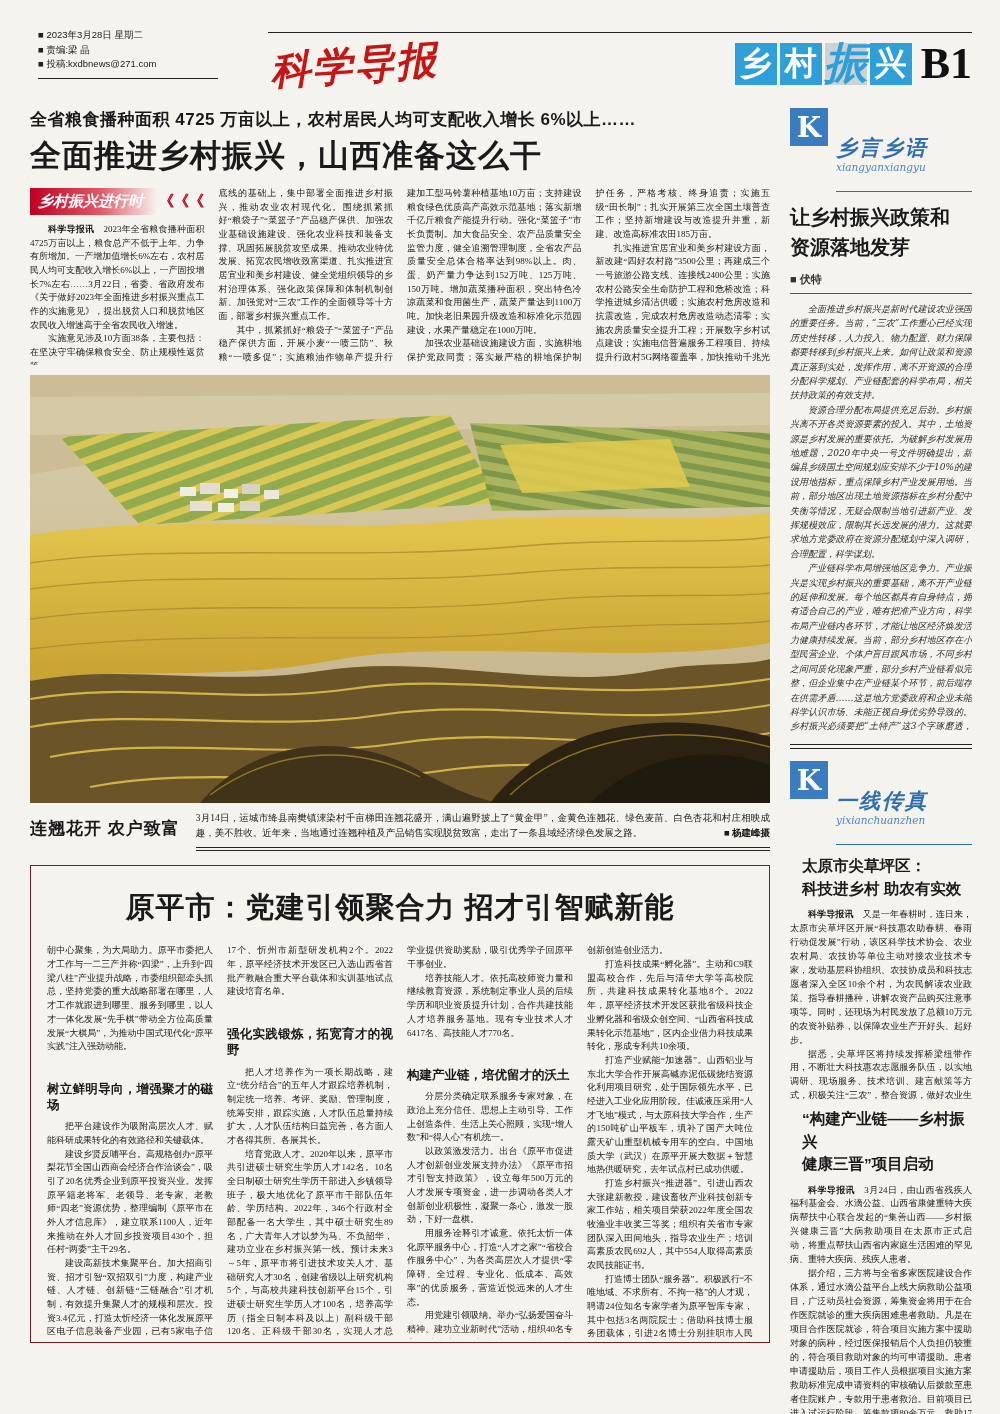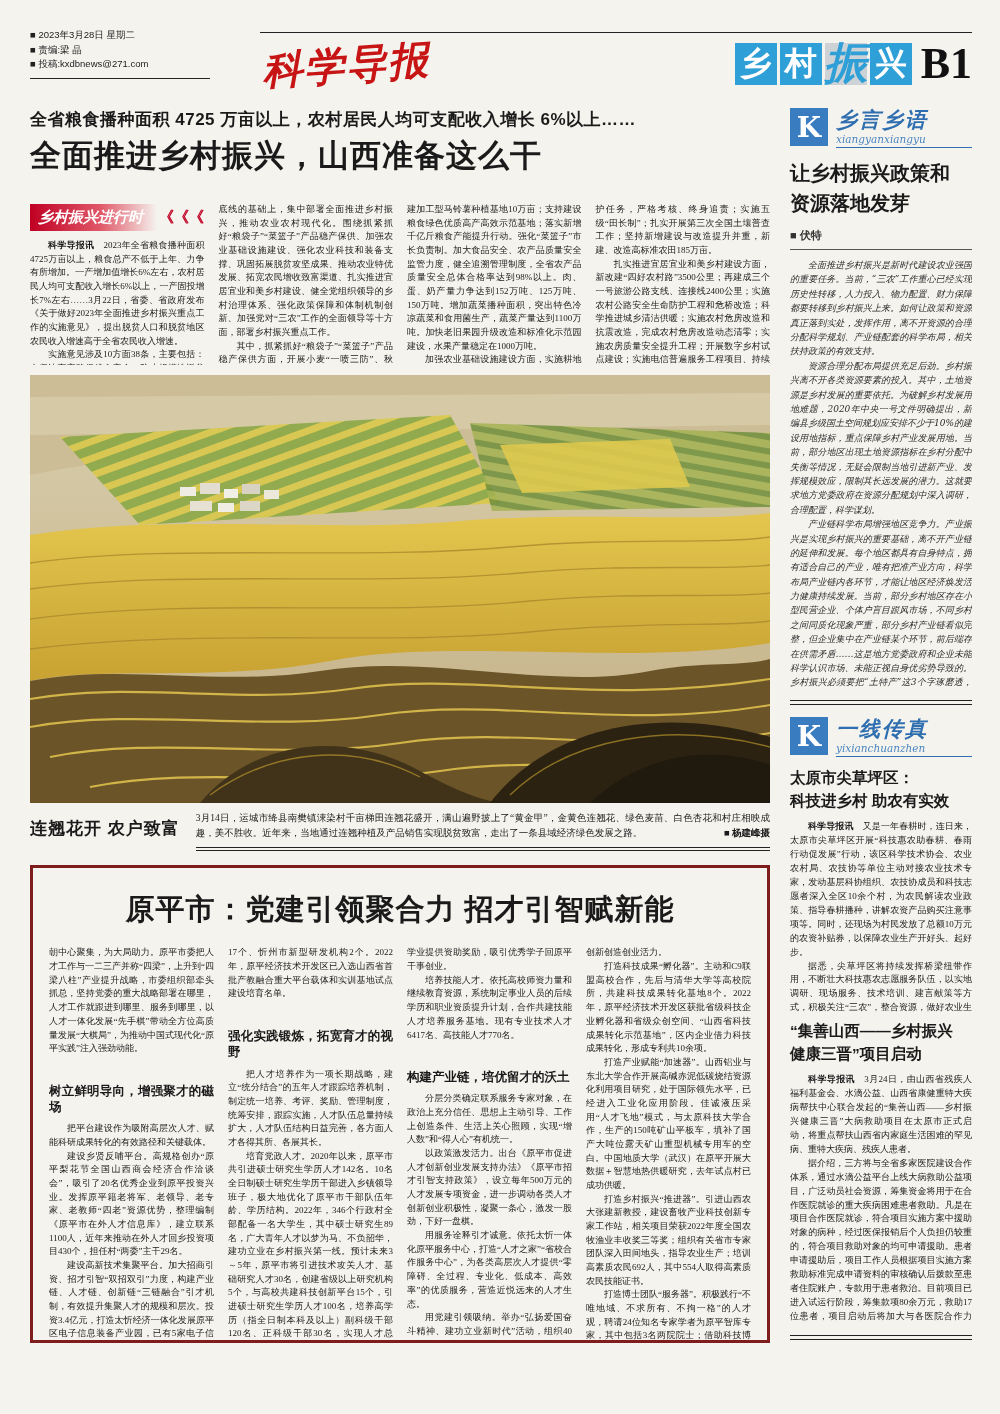--- a/index.html
+++ b/index.html
@@ -1,39 +1,39 @@
 <!DOCTYPE html>
 <html><head>
 <meta charset="utf-8">
 <style>
   html,body{margin:0;padding:0;background:#d8d5cf;}
   .page{width:1000px;height:1414px;margin:0 auto;background:#f5f3ee;position:relative;
         font-family:"Liberation Serif",serif;color:#1a1a1a;overflow:hidden;}
   
-  .masthead{position:absolute;top:20px;left:30px;right:28px;height:82px;}
+  .masthead{position:absolute;top:20px;left:38px;right:28px;height:82px;}
   .topline{position:absolute;left:230px;right:0;top:12px;border-top:1.5px solid #222;}
   .mast-left{position:absolute;left:0;top:8px;width:180px;border-bottom:1.5px solid #222;padding-bottom:6px;}
   .mast-left div{font-size:9.5px;line-height:1.55;color:#222;font-family:"Liberation Sans",sans-serif;}
   .mast-logo{position:absolute;left:232px;top:18px;color:#c71414;font-size:40px;font-weight:bold;
              font-style:italic;font-family:"DejaVu Serif",serif;transform:rotate(-4deg);letter-spacing:2px;}
   .mast-right{position:absolute;right:0;top:18px;display:flex;align-items:center;gap:3px;}
   .tile{width:42px;height:42px;background:#2f9fd8;color:#fff;display:flex;align-items:center;justify-content:center;
         font-size:32px;font-weight:bold;font-family:"Liberation Sans",sans-serif;}
   .tile.zhen{background:#ccd2d5;color:#2f9fd8;font-size:44px;font-style:italic;}
   .pageno{font-size:44px;font-weight:bold;font-family:"Liberation Serif",serif;color:#111;margin-left:6px;}
   
   .content{position:absolute;top:108px;left:30px;right:28px;display:flex;gap:20px;}
   .main-col{width:740px;flex:none;}
   .side-col{flex:1;min-width:0;}
   
   .kicker{font-size:17px;font-weight:bold;font-family:"Liberation Sans",sans-serif;letter-spacing:.5px;}
   .headline{font-size:31px;font-weight:900;font-family:"Liberation Sans",sans-serif;letter-spacing:1px;
             margin:8px 0 14px 0;line-height:1.1;white-space:nowrap;}
   .lead-body{display:flex;gap:14px;height:178px;overflow:hidden;}
-  .lcol{flex:1;min-width:0;text-align:justify;margin-top:16px;}
+  .lcol{flex:1;min-width:0;text-align:justify;}
   .tagbox{height:28px;margin-bottom:8px;display:flex;align-items:center;}
   .taggrad{background:linear-gradient(90deg,#c00023,#e05767 55%,rgba(250,220,222,0));color:#fff;
            font-weight:bold;font-style:italic;font-size:15px;padding:4px 14px 4px 8px;white-space:nowrap;
            font-family:"Liberation Sans",sans-serif;}
   .tagmarks{color:#c00023;font-weight:bold;font-size:15px;margin-left:2px;}
   
   .blk{font-size:9px;line-height:1.52;}
   .blk.p{text-indent:2em;}
   .blk.cont{text-indent:0;}
   .blk.h{font-weight:bold;font-size:12.5px;font-family:"Liberation Sans",sans-serif;
@@ -43,42 +43,42 @@
   
   .photo{margin:10px 0 0 0;width:740px;height:428px;display:block;}
   .photo svg{display:block;width:740px;height:428px;}
   .caption-row{display:flex;gap:16px;margin-top:8px;align-items:flex-start;}
   .cap-title{font-size:17px;font-weight:bold;font-family:"Liberation Sans",sans-serif;white-space:nowrap;
              padding-top:6px;letter-spacing:1px;}
   .cap-text{flex:1;font-size:9.5px;line-height:1.6;text-align:justify;border-bottom:4px double #222;
             padding-bottom:6px;}
   .cap-text .lead-in{text-indent:2em;display:inline;}
   
-  .feature{border:3px solid #7f1d1d;margin-top:14px;padding:14px 16px 10px 16px;height:478px;box-sizing:border-box;}
+  .feature{border:1px solid #7f1d1d;margin-top:14px;padding:14px 16px 10px 16px;height:478px;box-sizing:border-box;}
   .feat-headline{text-align:center;font-size:29px;font-weight:900;font-family:"Liberation Sans",sans-serif;
                  letter-spacing:1px;margin:8px 0 16px 0;}
   .feat-cols{display:flex;gap:14px;height:395px;overflow:hidden;}
   .fcol{flex:1;min-width:0;text-align:justify;}
   
   .sec-head{display:flex;align-items:flex-start;gap:8px;margin-bottom:10px;}
   .kbox{width:38px;height:38px;background:#3a7cc0;color:#fff;font-family:"DejaVu Serif",serif;
         font-size:28px;font-weight:bold;display:flex;align-items:center;justify-content:center;flex:none;}
-  .sec-title-wrap{flex:1;border-bottom:1.5px solid #2f6fb0;padding-bottom:2px;}
+  .sec-title-wrap{flex:1;border-bottom:1.5px solid #2f6fb0;padding-bottom:18px;margin-top:28px;}
   .sec-title{color:#2f6fb0;font-size:21px;font-weight:bold;font-style:italic;font-family:"DejaVu Serif",serif;
              letter-spacing:2px;line-height:1.1;}
   .sec-pinyin{color:#4a86c0;font-size:10.5px;font-style:italic;font-family:"DejaVu Serif",serif;margin-top:2px;}
   .oped-headline{font-size:20px;font-weight:bold;font-family:"Liberation Sans",sans-serif;line-height:1.5;
                  white-space:pre-line;margin:6px 0 10px 0;}
   .oped-author{font-size:11px;font-weight:bold;font-family:"Liberation Sans",sans-serif;color:#333;
                border-bottom:1px solid #555;padding-bottom:6px;margin-bottom:8px;}
   .oped-body{height:432px;overflow:hidden;text-align:justify;}
   .oped-body .blk{font-family:"DejaVu Serif",serif;font-style:italic;font-size:9px;line-height:1.6;color:#2c2c2c;}
   .dbl{border-top:1px solid #222;border-bottom:1px solid #222;height:3px;margin:10px 0 12px 0;}
   .news-headline{font-size:15.5px;font-weight:bold;font-family:"Liberation Sans",sans-serif;line-height:1.45;
-                 white-space:pre-line;margin:4px 0 8px 0;}
+                 white-space:pre-line;margin:4px 0 8px 12px;}
   .news-body{text-align:justify;overflow:hidden;}
   .news-body .blk{font-size:9px;line-height:1.55;}
   .nb1{height:196px;}
   .nb2{height:252px;}
 </style>
 </head>
 <body>
 
 <div class="page">
 
@@ -267,21 +267,21 @@
           </div>
         </div>
 
         <h3 class="news-headline">太原市尖草坪区：
 科技进乡村  助农有实效</h3>
         <div class="news-body nb1">
             <div class="blk p"><b>科学导报讯</b>　又是一年春耕时，连日来，太原市尖草坪区开展“科技惠农助春耕、春雨行动促发展”行动，该区科学技术协会、农业农村局、农技协等单位主动对接农业技术专家，发动基层科协组织、农技协成员和科技志愿者深入全区10余个村，为农民解读农业政策、指导春耕播种，讲解农资产品购买注意事项等。同时，还现场为村民发放了总额10万元的农资补贴券，以保障农业生产开好头、起好步。</div>
             <div class="blk p">据悉，尖草坪区将持续发挥桥梁纽带作用，不断壮大科技惠农志愿服务队伍，以实地调研、现场服务、技术培训、建言献策等方式，积极关注“三农”，整合资源，做好农业生产后半篇文章，切实守护好百姓的“菜篮子”“米袋子”，为乡村振兴助力。</div>
           </div>
 
-        <h3 class="news-headline">“集善山西——乡村振兴
+        <h3 class="news-headline">“构建产业链——乡村振兴
 健康三晋”项目启动</h3>
         <div class="news-body nb2">
             <div class="blk p"><b>科学导报讯</b>　3月24日，由山西省残疾人福利基金会、水滴公益、山西省康健重特大疾病帮扶中心联合发起的“集善山西——乡村振兴健康三晋”大病救助项目在太原市正式启动，将重点帮扶山西省内家庭生活困难的罕见病、重特大疾病、残疾人患者。</div>
             <div class="blk p">据介绍，三方将与全省多家医院建设合作体系，通过水滴公益平台上线大病救助公益项目，广泛动员社会资源，筹集资金将用于在合作医院就诊的重大疾病困难患者救助。凡是在项目合作医院就诊，符合项目实施方案中援助对象的病种，经过医保报销后个人负担仍较重的，符合项目救助对象的均可申请援助。患者申请援助后，项目工作人员根据项目实施方案救助标准完成申请资料的审核确认后拨款至患者住院账户，专款用于患者救治。目前项目已进入试运行阶段，筹集款项80余万元，救助17位患者，项目启动后将加大与各医院合作力度，惠及更多的患者群体。<span class="sig">胡金娥</span></div>
           </div>
 
         <div class="dbl"></div>
       </section>
 
     </aside>

